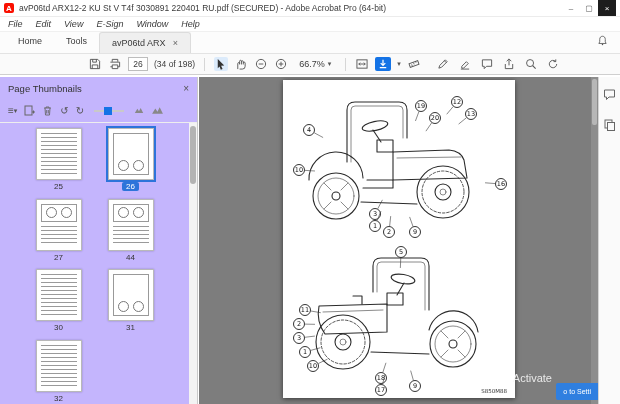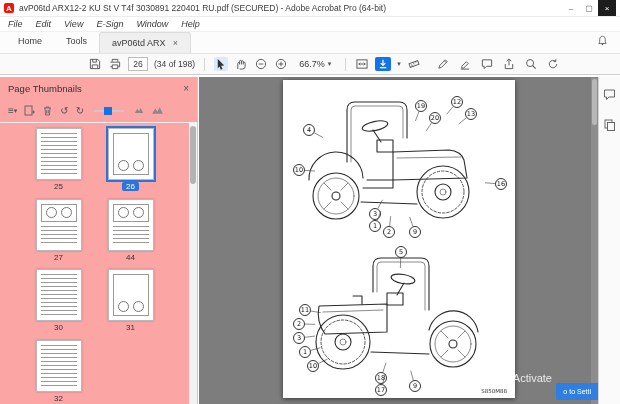--- a/index.html
+++ b/index.html
@@ -45,21 +45,21 @@
               font-size:8.5px; display:flex; align-items:center; justify-content:center; }
   .page-count { font-size:8.5px; color:#3b3b3b; }
   .zoom-dd { display:flex; align-items:center; gap:3px; padding:1px 4px; border:1px solid transparent; }
   .caret { font-size:7px; color:#555; }
   .tb-right { margin-left:auto; display:flex; align-items:center; gap:8px; padding-right:60px; }
 
   
   .content { position:absolute; top:77px; left:0; right:0; bottom:0; }
 
   
-  .panel { position:absolute; top:0; left:0; width:198px; height:100%; background:#fca5a5;
+  .panel { position:absolute; top:0; left:0; width:198px; height:100%; background:#c4b5fd;
            border-right:1px solid #c9c9c9; }
   .panel-header { height:22px; display:flex; align-items:center; justify-content:space-between;
                   padding:0 8px; font-size:9.5px; color:#333; }
   .panel-close { color:#555; font-size:10px; }
   .panel-toolbar { height:24px; display:flex; align-items:center; gap:7px; padding:0 8px;
                    border-bottom:1px solid #eee; color:#555; font-size:10px; }
   .pt-icon { display:flex; align-items:center; }
   .pt-icon svg { width:11px; height:11px; }
   .slider { width:30px; height:2px; background:#c9c9c9; position:relative; margin:0 3px; }
   .slider-thumb { position:absolute; left:10px; top:-3px; width:8px; height:8px; background:#1473e6; }

